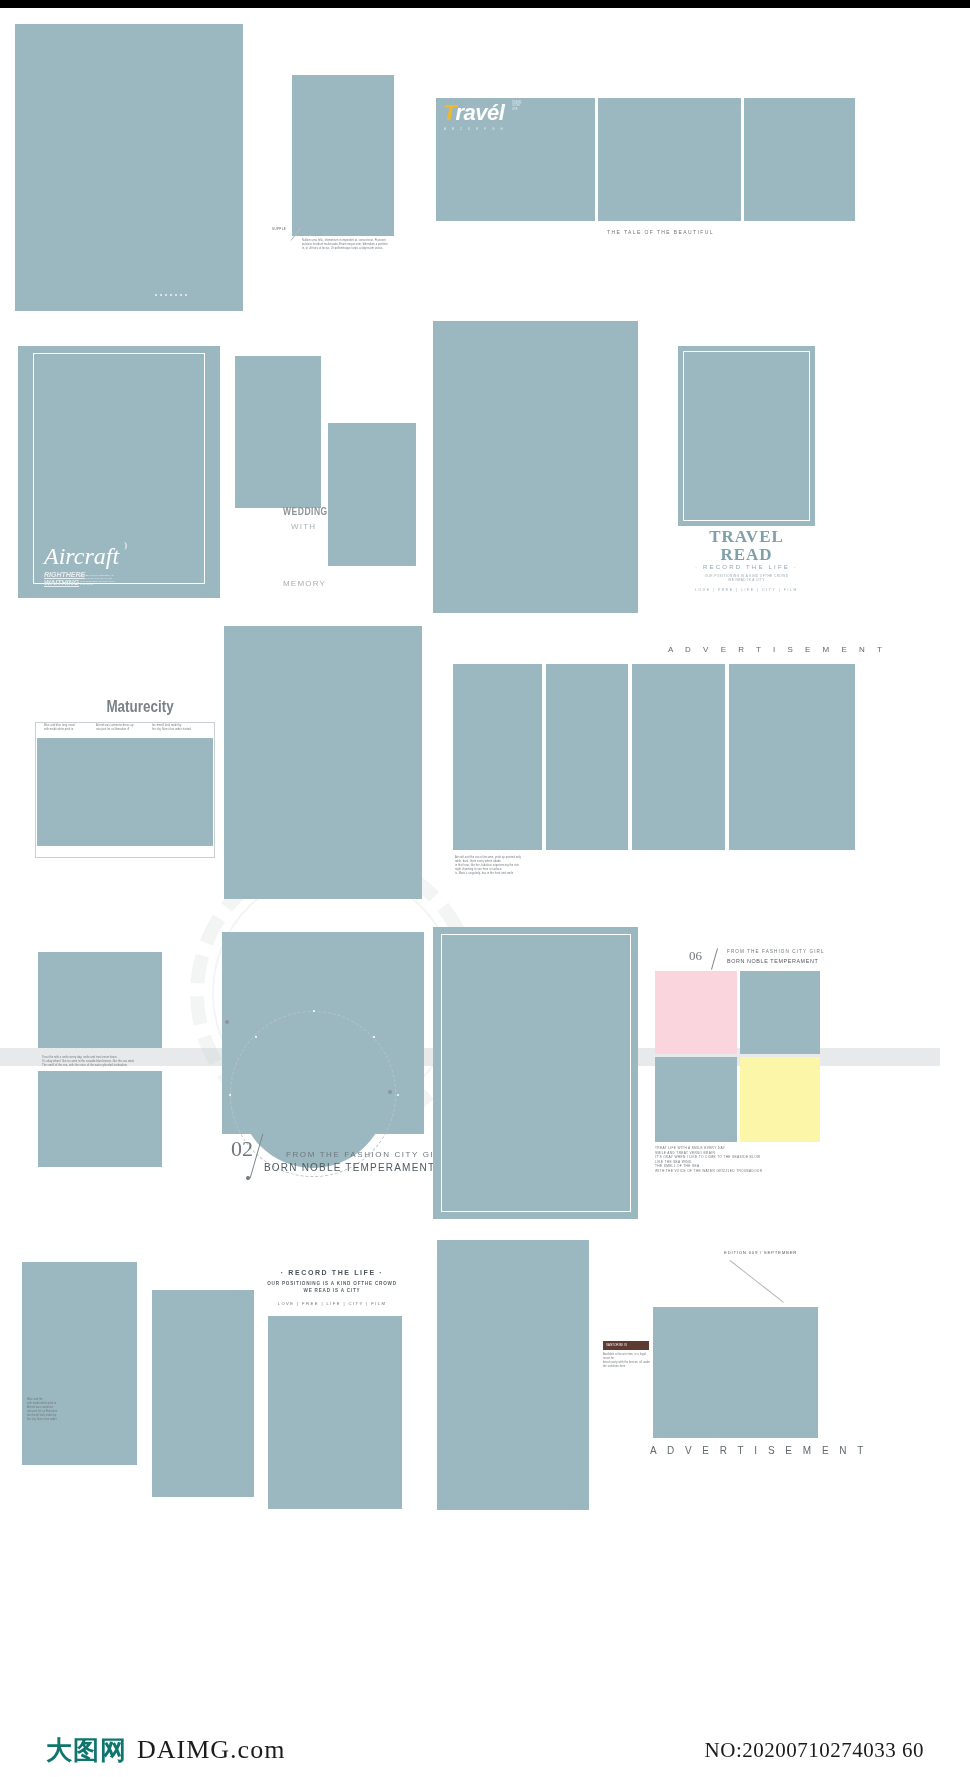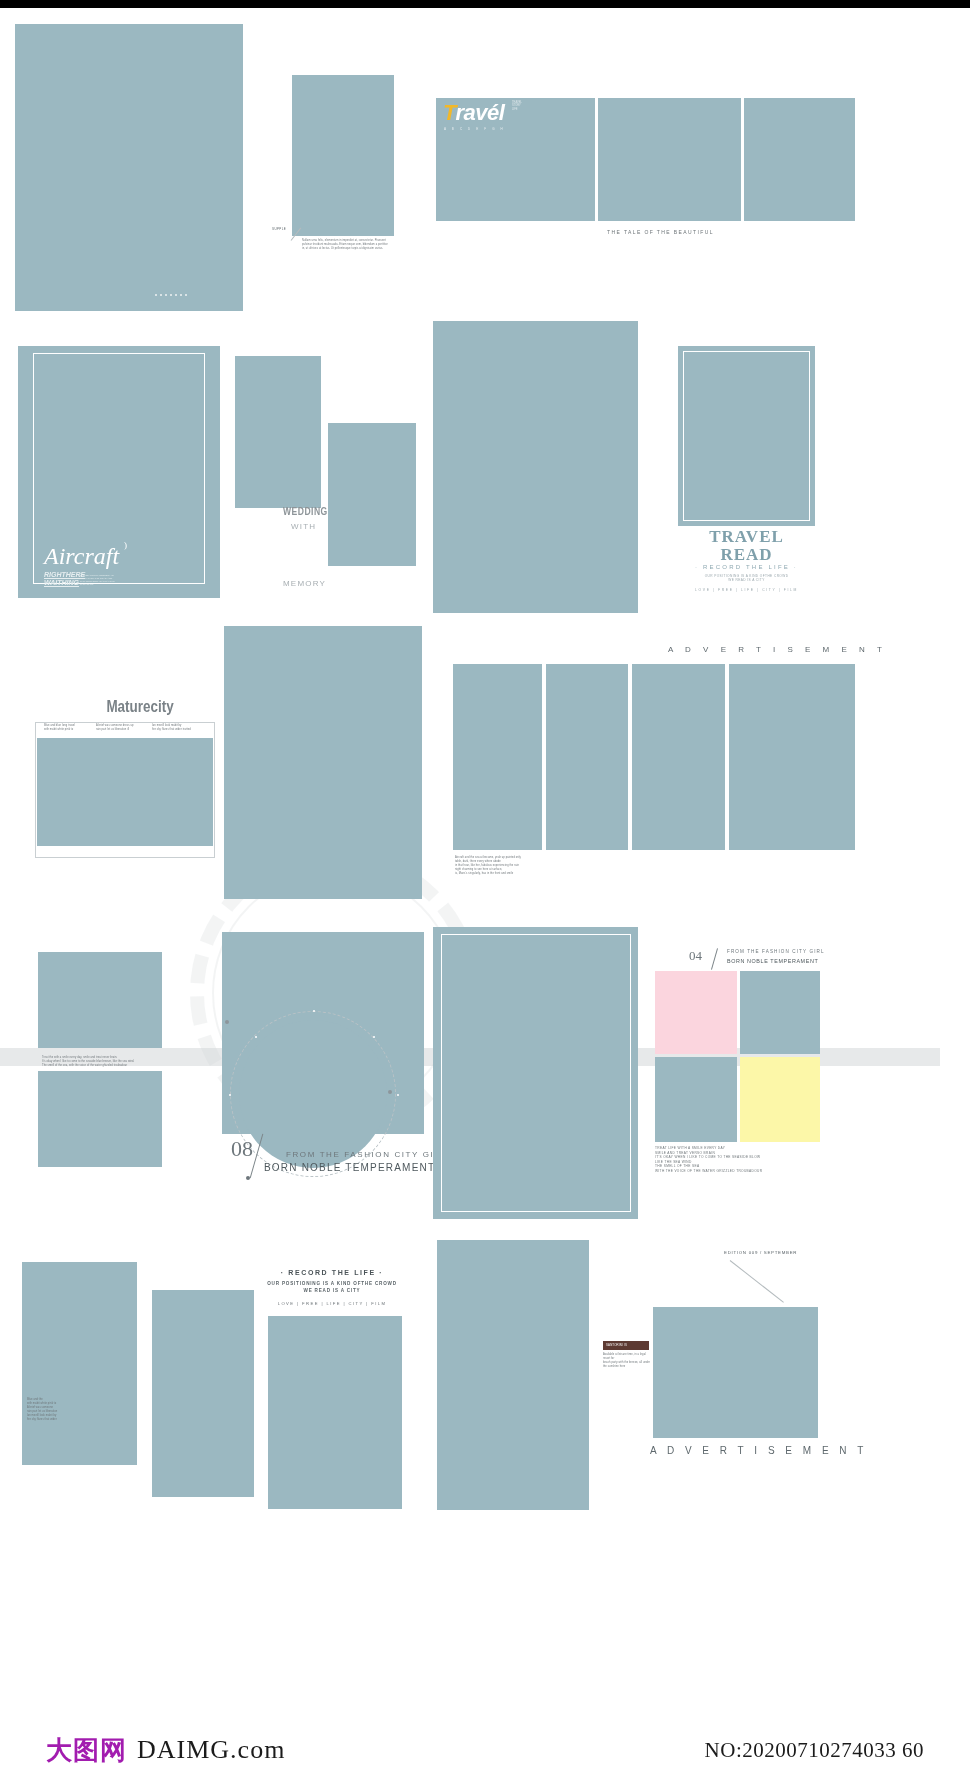--- a/index.html
+++ b/index.html
@@ -241,21 +241,21 @@
 
   
   .footer {
     position: absolute; left: 0; bottom: 0;
     width: 970px; height: 54px;
     background: #ffffff;
     display: flex; align-items: center;
   }
   .footer-cn {
     font-family: "Liberation Serif", serif;
-    font-size: 26px; font-weight: bold; color: #a21caf;
+    font-size: 26px; font-weight: bold; color: #0f766e;
     margin-left: 46px; letter-spacing: 1px;
   }
   .footer-brand {
     font-family: "Liberation Serif", serif;
     font-size: 26px; color: #1b1b1b; letter-spacing: 1px;
     margin-left: 10px;
   }
   .footer-no {
     position: absolute; right: 46px;
     font-family: "Liberation Serif", serif;
@@ -370,30 +370,30 @@
         <i style="left:142px; top:140px;"></i>
         <i style="left:82px; top:166px;"></i>
         <i style="left:24px; top:140px;"></i>
         <i style="left:-2px; top:82px;"></i>
         <i style="left:24px; top:24px;"></i>
       </span>
     </div>
     <div class="dotcap" style="left:225px; top:1012px; background:#8d969b;"></div>
     <div class="dotcap" style="left:388px; top:1082px; background:#8d969b;"></div>
 
-    <div class="num-02" style="left:231px; top:1128px;">08</div>
+    <div class="num-02" style="left:231px; top:1128px;">02</div>
     <div class="slash" style="left:256px; top:1125px; height:46px;"></div>
     <div class="dotcap" style="left:246px; top:1168px;"></div>
     <div class="fashion1" style="left:286px; top:1142px;">FROM THE FASHION CITY GIRL</div>
     <div class="fashion2" style="left:264px; top:1154px;">BORN NOBLE TEMPERAMENT</div>
 
     <div class="ph" style="left:433px; top:919px; width:205px; height:292px;"></div>
     <div class="frame" style="left:441px; top:926px; width:190px; height:278px;"></div>
 
-    <div class="num-06" style="left:689px; top:940px;">04</div>
+    <div class="num-06" style="left:689px; top:940px;">06</div>
     <div class="slash" style="left:714px; top:940px; height:22px; transform:rotate(16deg);"></div>
     <div class="r-line1" style="left:727px; top:941px;">FROM THE FASHION CITY GIRL</div>
     <div class="r-line2" style="left:727px; top:950px;">BORN NOBLE TEMPERAMENT</div>
 
     <div class="ph" style="left:655px; top:963px; width:82px; height:83px; background:#fbd5de;"></div>
     <div class="ph" style="left:740px; top:963px; width:80px; height:83px;"></div>
     <div class="ph" style="left:655px; top:1049px; width:82px; height:85px;"></div>
     <div class="ph" style="left:740px; top:1049px; width:80px; height:85px; background:#fcf7a8;"></div>
     <div class="r-body" style="left:655px; top:1138px; width:180px; white-space:pre-line;">TREAT LIFE WITH A SMILE EVERY DAY
 SMILE AND TREAT VERSO BRAIN

